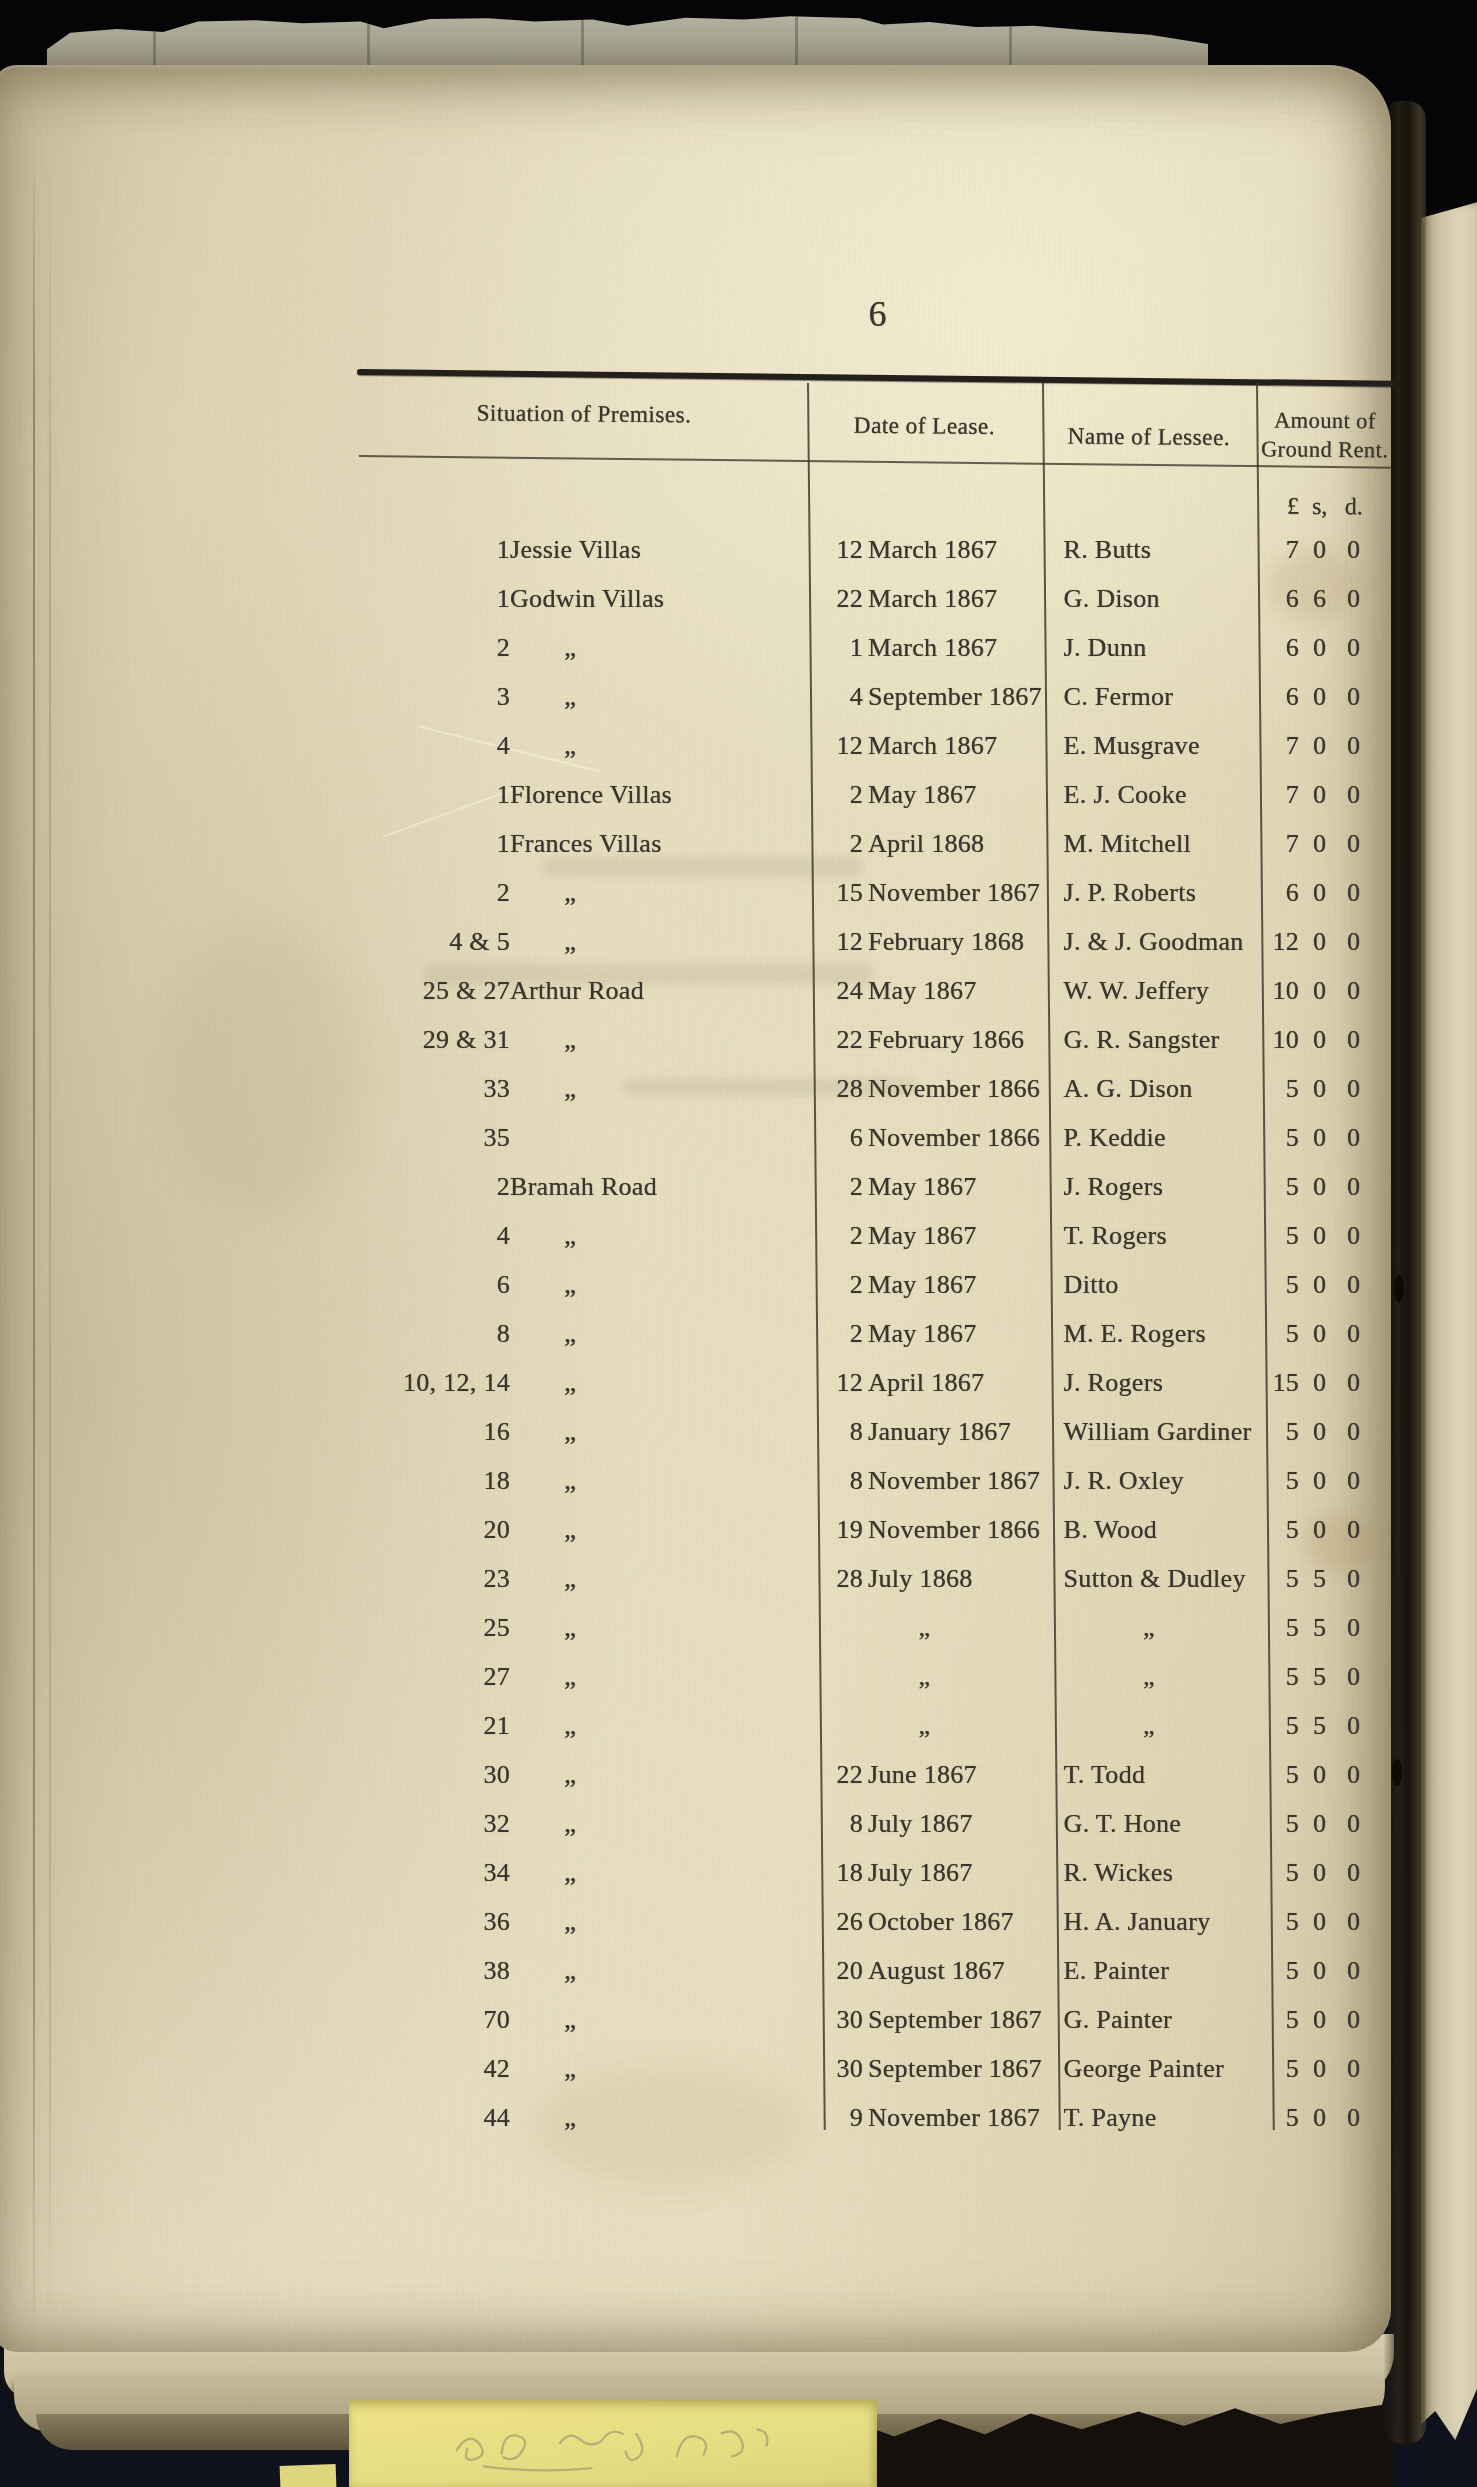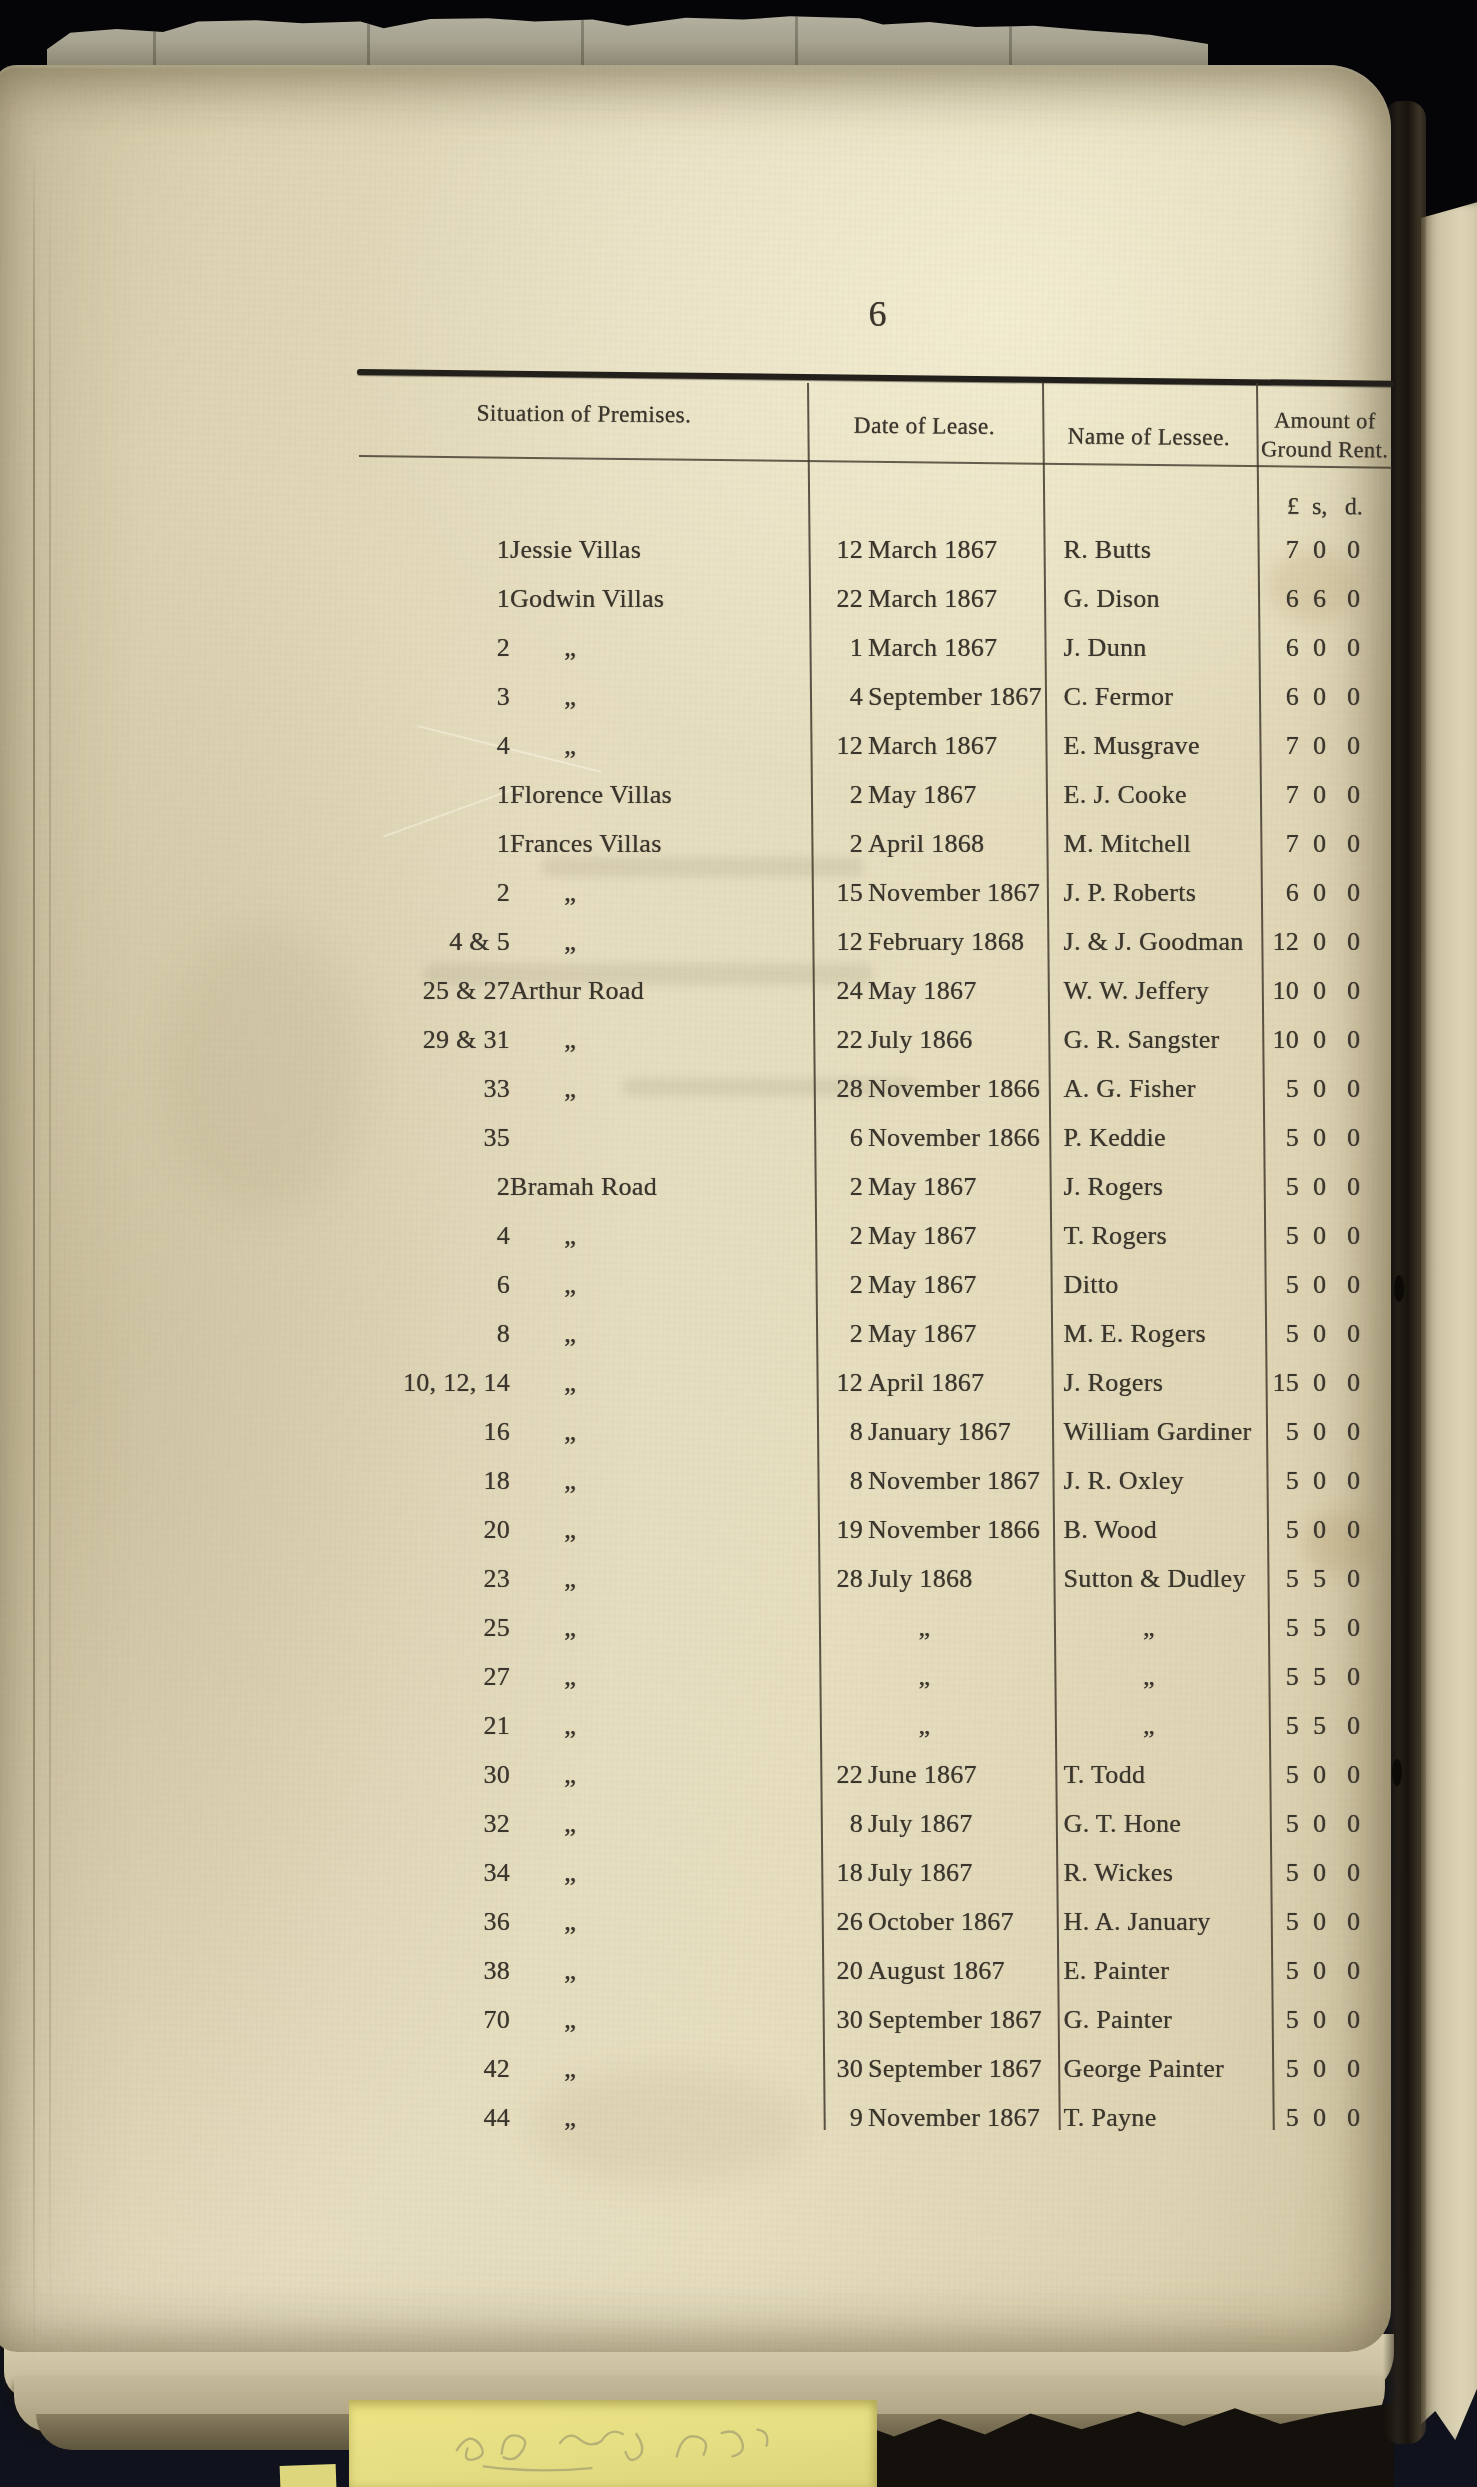--- a/index.html
+++ b/index.html
@@ -320,39 +320,39 @@
           <span class="d">0</span>
         </div>
       </div>
       <div class="row ink">
         <div class="c1">
           <span class="num">29 &amp; 31</span>
           <span class="nm ditto">„</span>
         </div>
         <div class="c2">
           <span class="day">22</span>
-          <span class="rest">July 1866</span>
+          <span class="rest">February 1866</span>
         </div>
         <div class="c3">G. R. Sangster</div>
         <div class="c4 money">
           <span class="l">10</span>
           <span class="s">0</span>
           <span class="d">0</span>
         </div>
       </div>
       <div class="row ink">
         <div class="c1">
           <span class="num">33</span>
           <span class="nm ditto">„</span>
         </div>
         <div class="c2">
           <span class="day">28</span>
           <span class="rest">November 1866</span>
         </div>
-        <div class="c3">A. G. Fisher</div>
+        <div class="c3">A. G. Dison</div>
         <div class="c4 money">
           <span class="l">5</span>
           <span class="s">0</span>
           <span class="d">0</span>
         </div>
       </div>
       <div class="row ink">
         <div class="c1">
           <span class="num">35</span>
           <span class="nm"></span>

